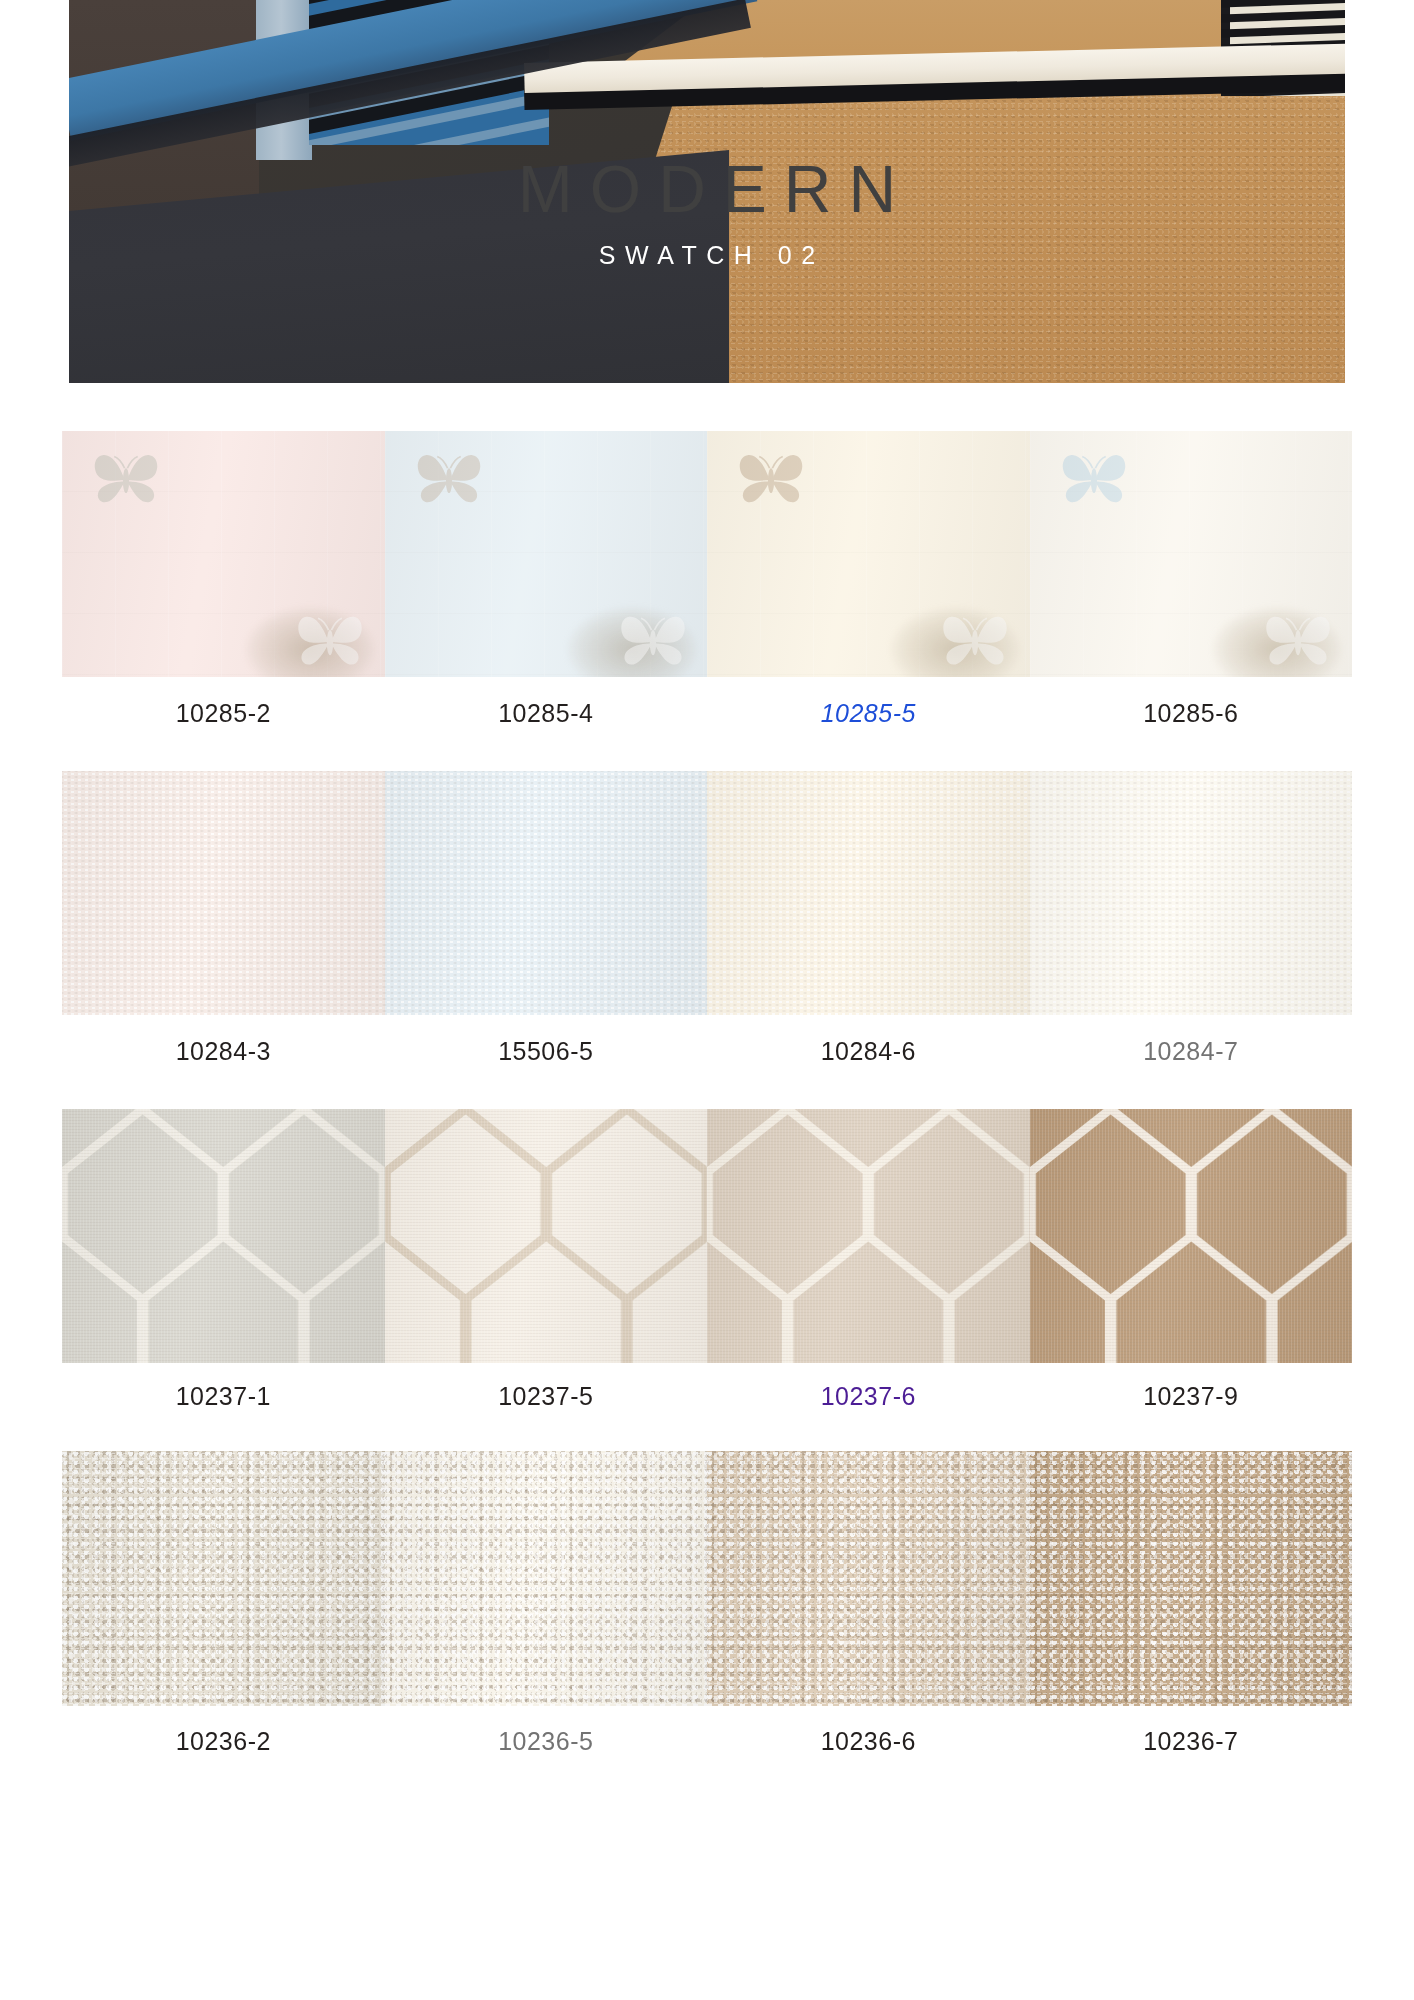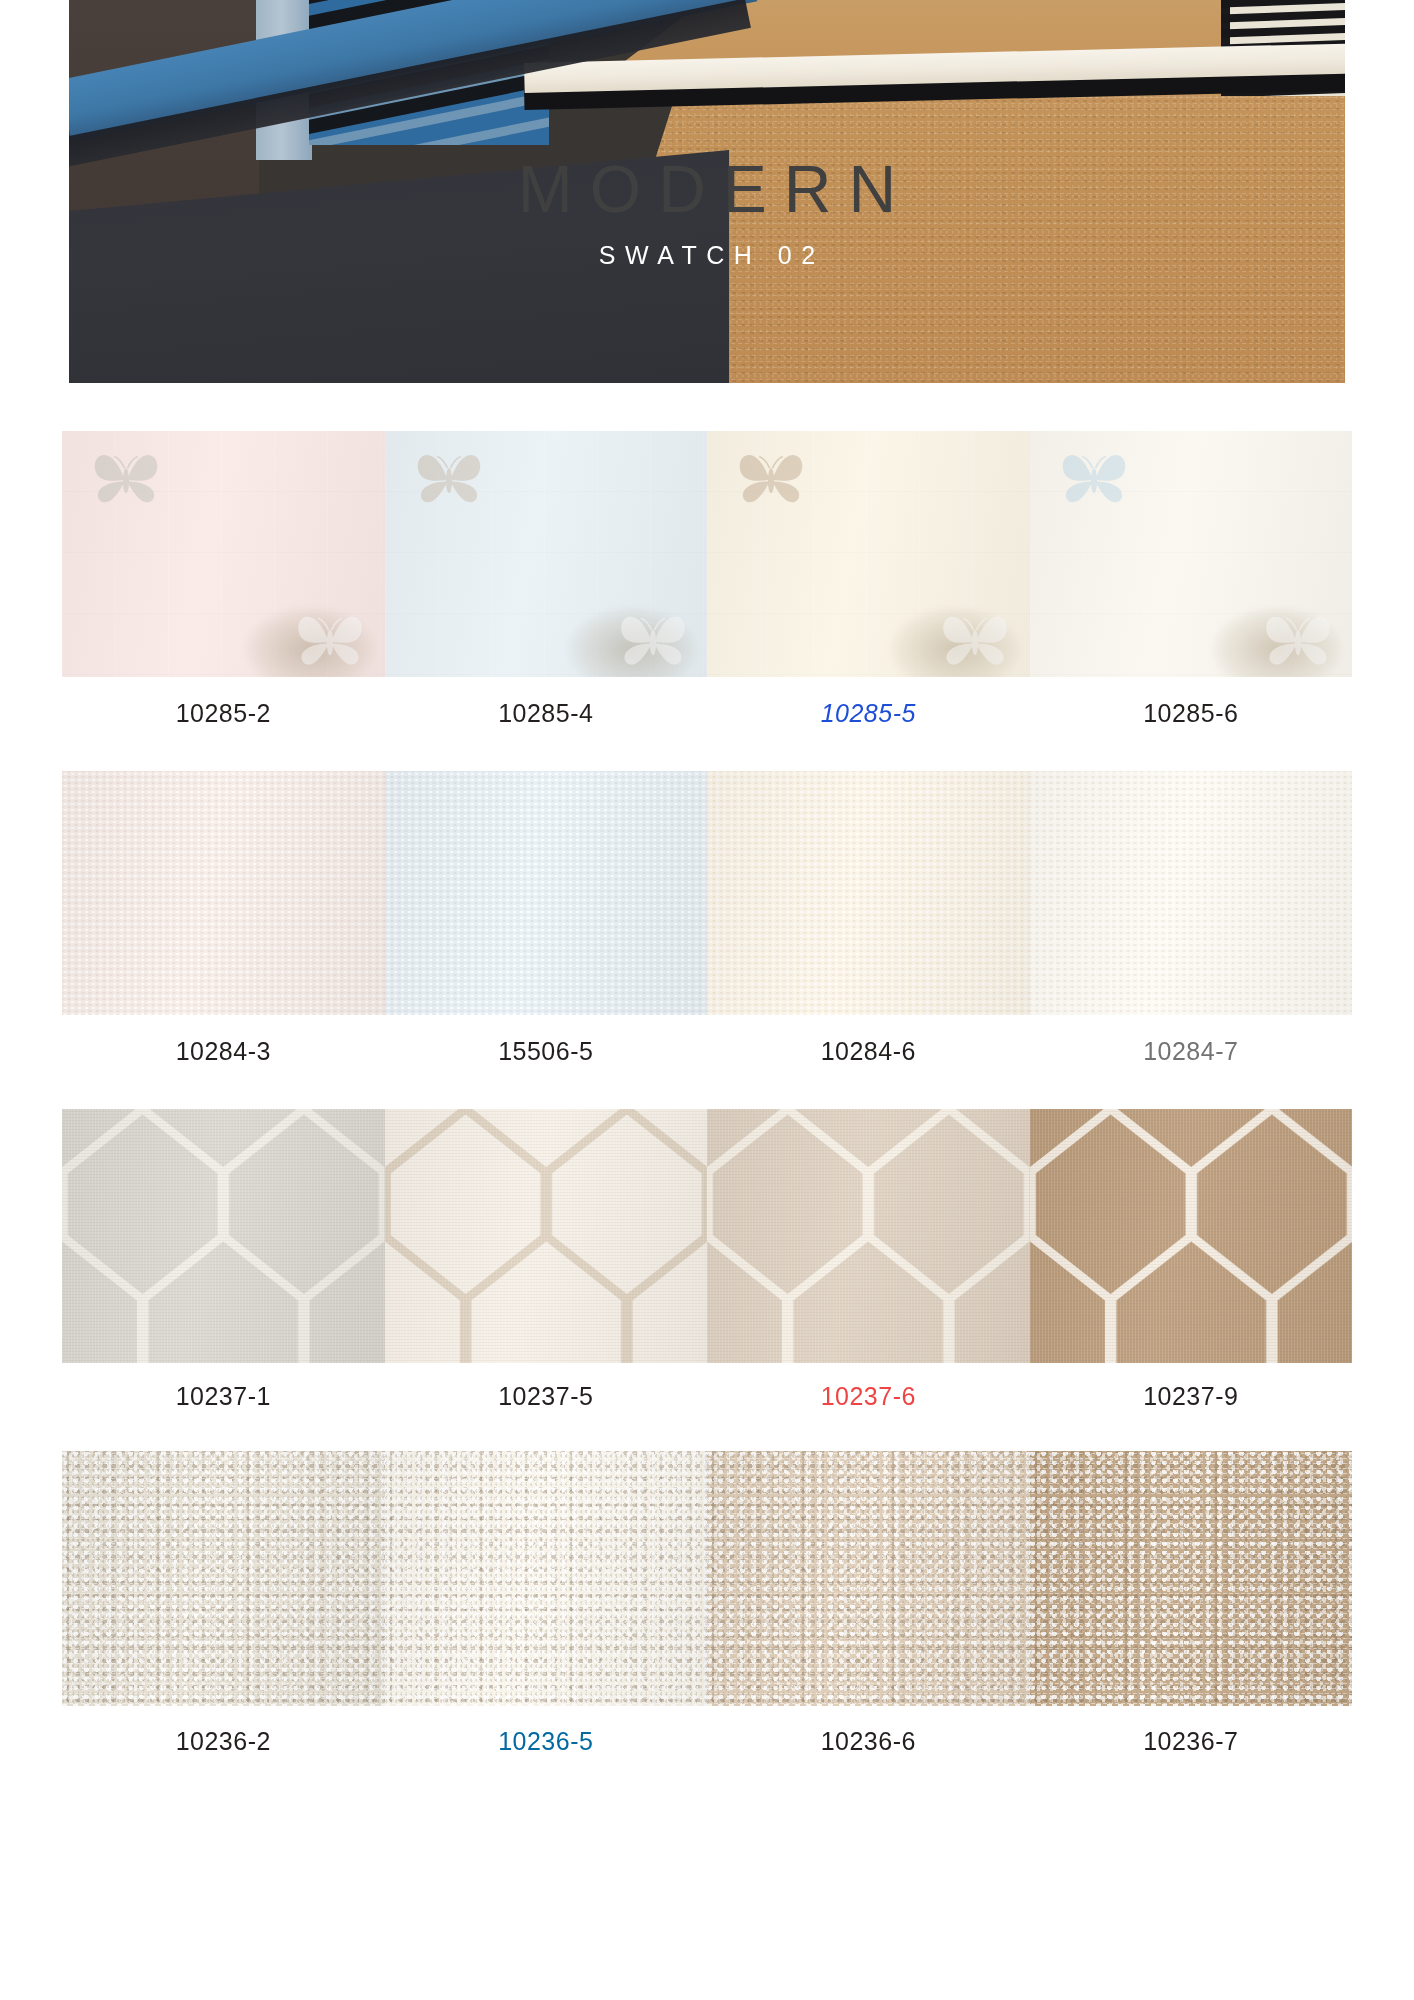--- a/index.html
+++ b/index.html
@@ -557,21 +557,21 @@
         </div>
       </div>
       <div class="labels">
         <div class="label-cell">
           <div class="label-text" style="color: rgb(35, 31, 30); text-align: center;">10237-1</div>
         </div>
         <div class="label-cell">
           <div class="label-text" style="color: rgb(35, 31, 30);">10237-5</div>
         </div>
         <div class="label-cell">
-          <div class="label-text" style="color: #ef4444;">10237-6</div>
+          <div class="label-text" style="color: #4c1d95;">10237-6</div>
         </div>
         <div class="label-cell">
           <div class="label-text" style="color: rgb(35, 31, 30);">10237-9</div>
         </div>
       </div>
     </div>
     <div class="swatch-row row-4">
       <div class="tiles">
         <div class="tile" style="background: rgb(231, 225, 212);">
           <div class="p-boucle"></div>
@@ -588,21 +588,21 @@
         <div class="tile" style="background: rgb(197, 170, 138);">
           <div class="p-boucle"></div>
           <div class="tile-shade"></div>
         </div>
       </div>
       <div class="labels">
         <div class="label-cell">
           <div class="label-text" style="color: rgb(35, 31, 30);">10236-2</div>
         </div>
         <div class="label-cell">
-          <div class="label-text" style="color: #0369a1;">10236-5</div>
+          <div class="label-text" style="color: #737373;">10236-5</div>
         </div>
         <div class="label-cell">
           <div class="label-text" style="color: rgb(35, 31, 30);">10236-6</div>
         </div>
         <div class="label-cell">
           <div class="label-text" style="color: rgb(35, 31, 30);">10236-7</div>
         </div>
       </div>
     </div>
   </div>

